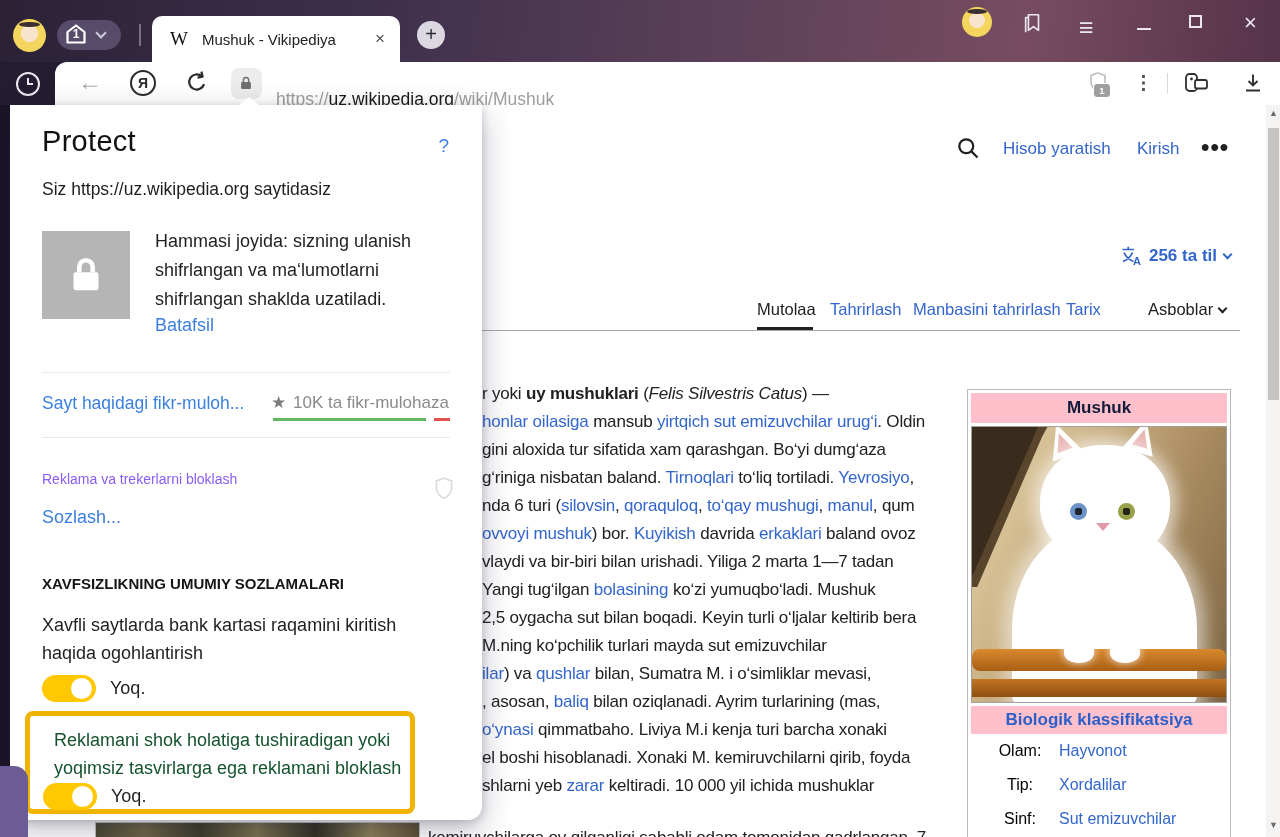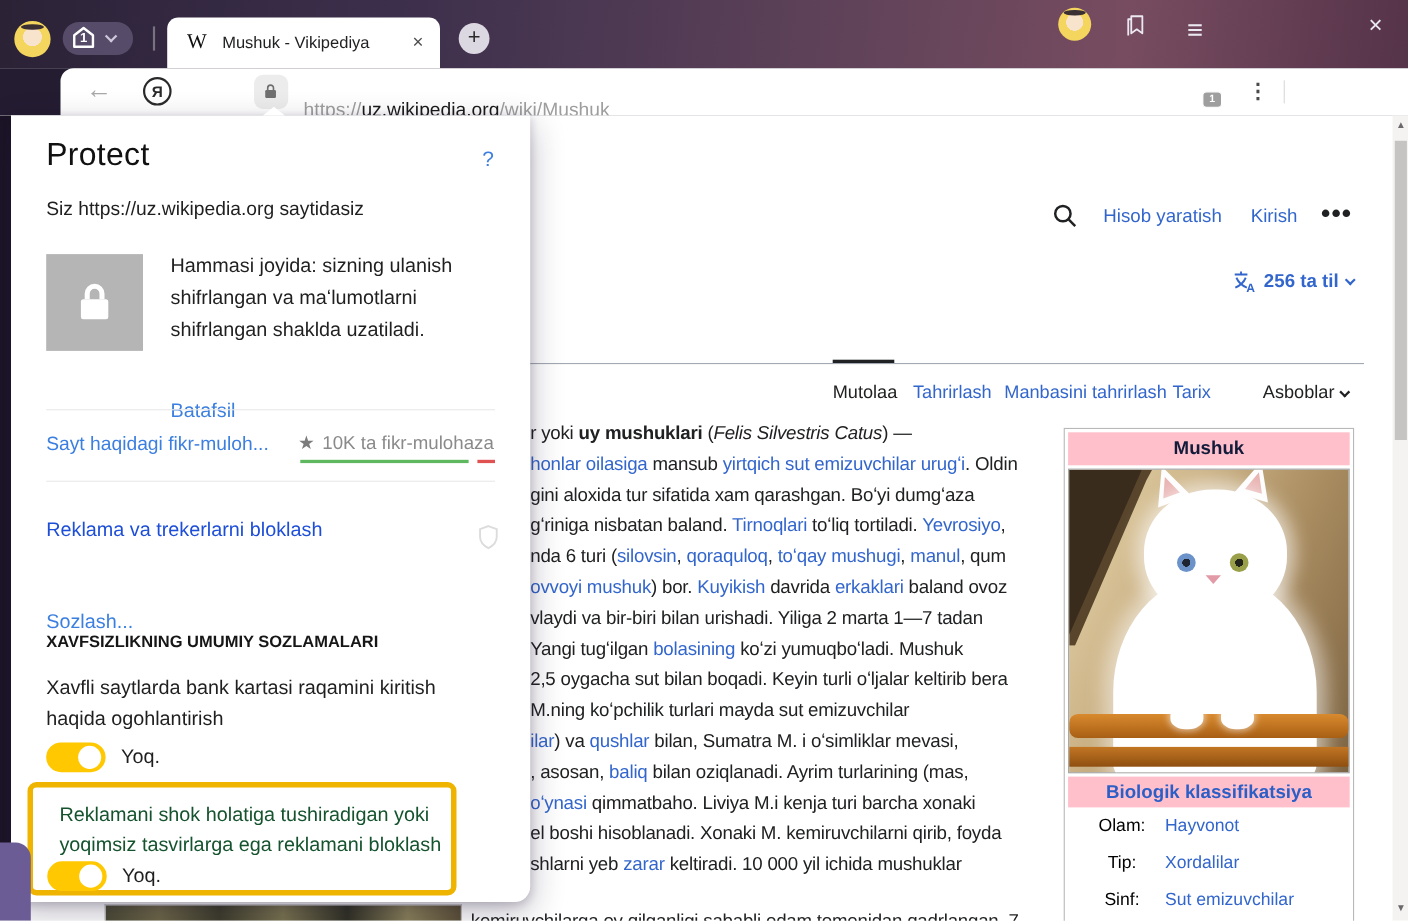--- a/index.html
+++ b/index.html
@@ -1,18 +1,18 @@
 <!DOCTYPE html>
 <html><head>
 <meta charset="utf-8">
 <style>
   * { margin:0; padding:0; box-sizing:border-box; }
   html,body { width:1280px; height:837px; overflow:hidden; background:#fff;
     font-family:"Liberation Sans", sans-serif; }
-  .abs { position:absolute;margin-top:48px; }
+  .abs { position:absolute; }
   body { position:relative; }
 
   
   .titlebar { position:absolute; left:0; top:0; width:1280px; height:62px;
     background:linear-gradient(97deg,#2b2236 0%,#3c2f4c 28%,#5a4057 55%,#774c60 80%,#553349 100%); }
   .avatar { border-radius:50%;
     background:radial-gradient(circle at 50% 44%, #f8e3cd 0 34%, #f4d55e 35% 72%, #e9c44f 100%);
     position:absolute; overflow:hidden; }
   .avatar::before { content:""; position:absolute; left:18%; top:8%; width:64%; height:16%;
     background:#3a2f33; border-radius:50%; }
@@ -150,21 +150,21 @@
   .p-status { position:absolute; left:145px; top:122px; width:315px; font-size:18px; line-height:29px; color:#1f1f1f; }
   .p-link { color:#3b7fe0; font-size:18px; }
   .p-details { position:absolute; left:145px; top:210px; }
   .p-hr { position:absolute; left:32px; right:32px; height:1px; background:#e9e9e9; }
   .hr1 { top:267px; } .hr2 { top:332px; }
   .p-feedback { position:absolute; left:32px; top:288px; font-size:17.5px; }
   .p-star { position:absolute; left:261px; top:287px; color:#7c7c7c; font-size:17px; }
   .p-fcount { position:absolute; left:283px; top:288px; color:#8a8a8a; font-size:17px; }
   .p-fbar-g { position:absolute; left:263px; top:313px; width:153px; height:2.5px; background:#5fb760; }
   .p-fbar-r { position:absolute; left:424px; top:313px; width:16px; height:2.5px; background:#e05252; }
-  .p-adtitle { position:absolute; left:32px; top:366px; font-size:18px; color:#1d4ed8; }
+  .p-adtitle { position:absolute; left:32px; top:366px; font-size:14px; color:#8b5cf6; }
   .p-shield { position:absolute; left:421px; top:370px; }
   .p-sozlash { position:absolute; left:32px; top:402px; }
   .p-section { position:absolute; left:32px; top:470px; font-size:15px; font-weight:bold; color:#161616; }
   .p-t1lab { position:absolute; left:32px; top:506px; width:390px; font-size:18px; line-height:28px; color:#1f1f1f; }
   .toggle { width:54px; height:27px; border-radius:14px; background:#ffc800; position:relative; }
   .toggle::after { content:""; position:absolute; left:29px; top:3px; width:21px; height:21px;
     border-radius:50%; background:#fff; }
   .tg1 { position:absolute; left:32px; top:570px; }
   .tg1-lab { position:absolute; left:100px; top:573px; font-size:18px; color:#1f1f1f; }
   .hibox { position:absolute; left:15px; top:606px; width:390px; height:103px;

